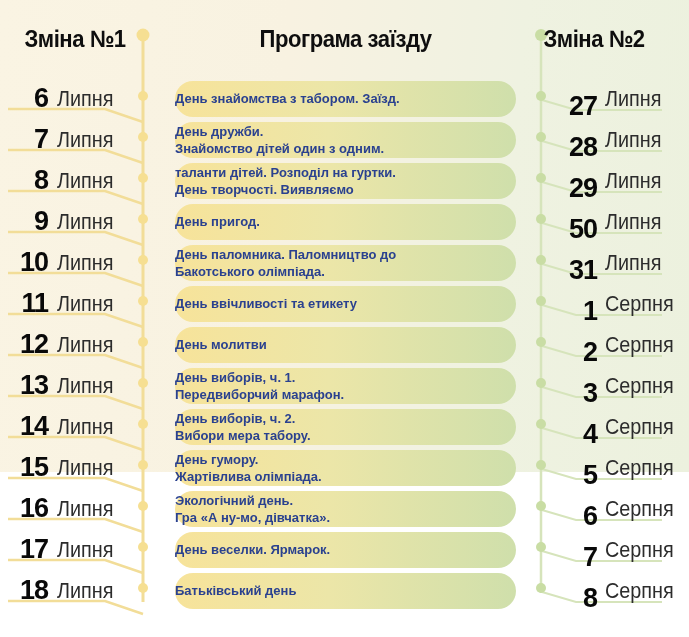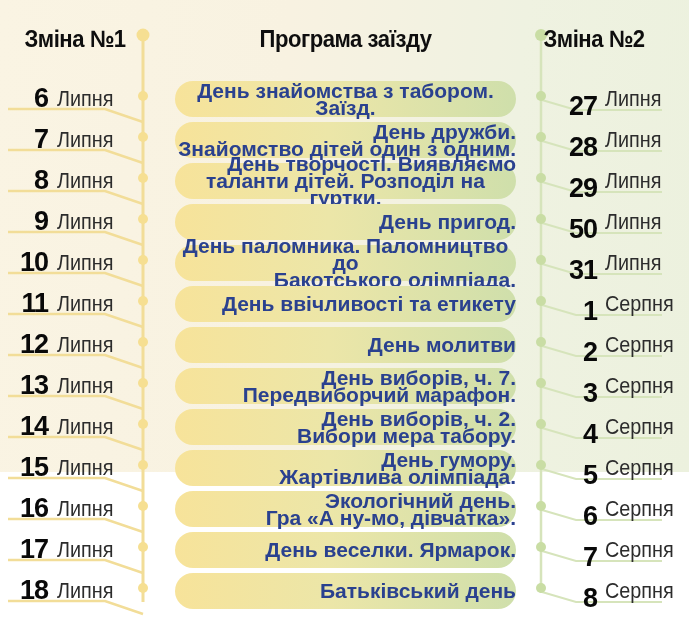--- a/index.html
+++ b/index.html
@@ -23,22 +23,22 @@
     transform:scaleX(.9);transform-origin:left center;}
   .datecell.left{padding-left:12px;}
   .datecell.left .num{width:36px;}
   .datecell.left .mon{margin-left:9px;}
   .datecell.right{padding-left:45px;}
   .datecell.right .num{width:36px;margin-top:15px;}
   .datecell.right .mon{margin-left:8px;}
   .pillcell{display:flex;align-items:stretch;}
   .pill{flex:1;margin:2.5px 0;border-radius:18px;
     background:linear-gradient(90deg,#f7e39a 0%,#ece6a8 45%,#cfdfab 100%);
-    display:flex;flex-direction:column;align-items:flex-end;justify-content:center;
-    text-align:center;color:#2a418f;font-weight:700;font-size:21px;line-height:17px;}
+    display:flex;flex-direction:column;align-items:flex-start;justify-content:center;
+    text-align:center;color:#2a418f;font-weight:700;font-size:13px;line-height:17px;}
   .pill span{display:block;}
 </style>
 </head>
 <body>
 
 <div class="canvas">
 
   <svg id="connectors">
       <line x1="143" y1="35" x2="143" y2="602" stroke="#f2dd98" stroke-width="3"></line>
       <line x1="541" y1="35" x2="541" y2="593" stroke="#d6e4bb" stroke-width="2.5"></line>
@@ -141,22 +141,22 @@
         <span class="num">28</span>
         <span class="mon">Липня</span>
       </div>
 
     <div class="datecell left">
         <span class="num">8</span>
         <span class="mon">Липня</span>
       </div>
     <div class="pillcell">
         <div class="pill">
+          <span>таланти дітей. Розподіл на гуртки.</span>
           <span>День творчості. Виявляємо</span>
-          <span>таланти дітей. Розподіл на гуртки.</span>
         </div>
       </div>
     <div class="datecell right">
         <span class="num">29</span>
         <span class="mon">Липня</span>
       </div>
 
     <div class="datecell left">
         <span class="num">9</span>
         <span class="mon">Липня</span>
@@ -215,21 +215,21 @@
         <span class="num">2</span>
         <span class="mon">Серпня</span>
       </div>
 
     <div class="datecell left">
         <span class="num">13</span>
         <span class="mon">Липня</span>
       </div>
     <div class="pillcell">
         <div class="pill">
-          <span>День виборів, ч. 7.</span>
+          <span>День виборів, ч. 1.</span>
           <span>Передвиборчий марафон.</span>
         </div>
       </div>
     <div class="datecell right">
         <span class="num">3</span>
         <span class="mon">Серпня</span>
       </div>
 
     <div class="datecell left">
         <span class="num">14</span>

